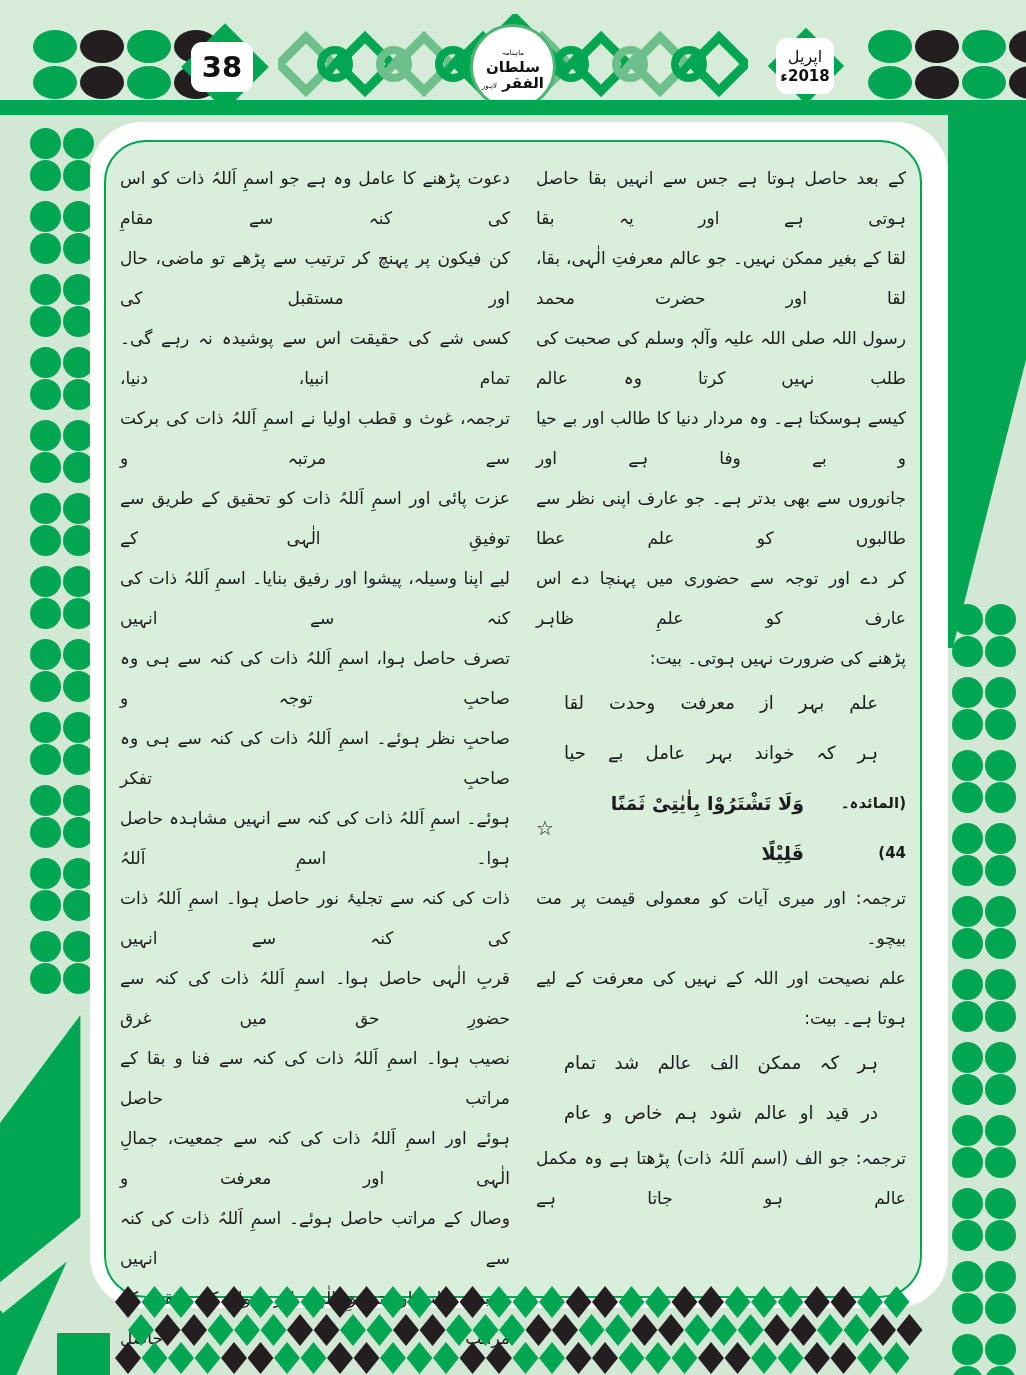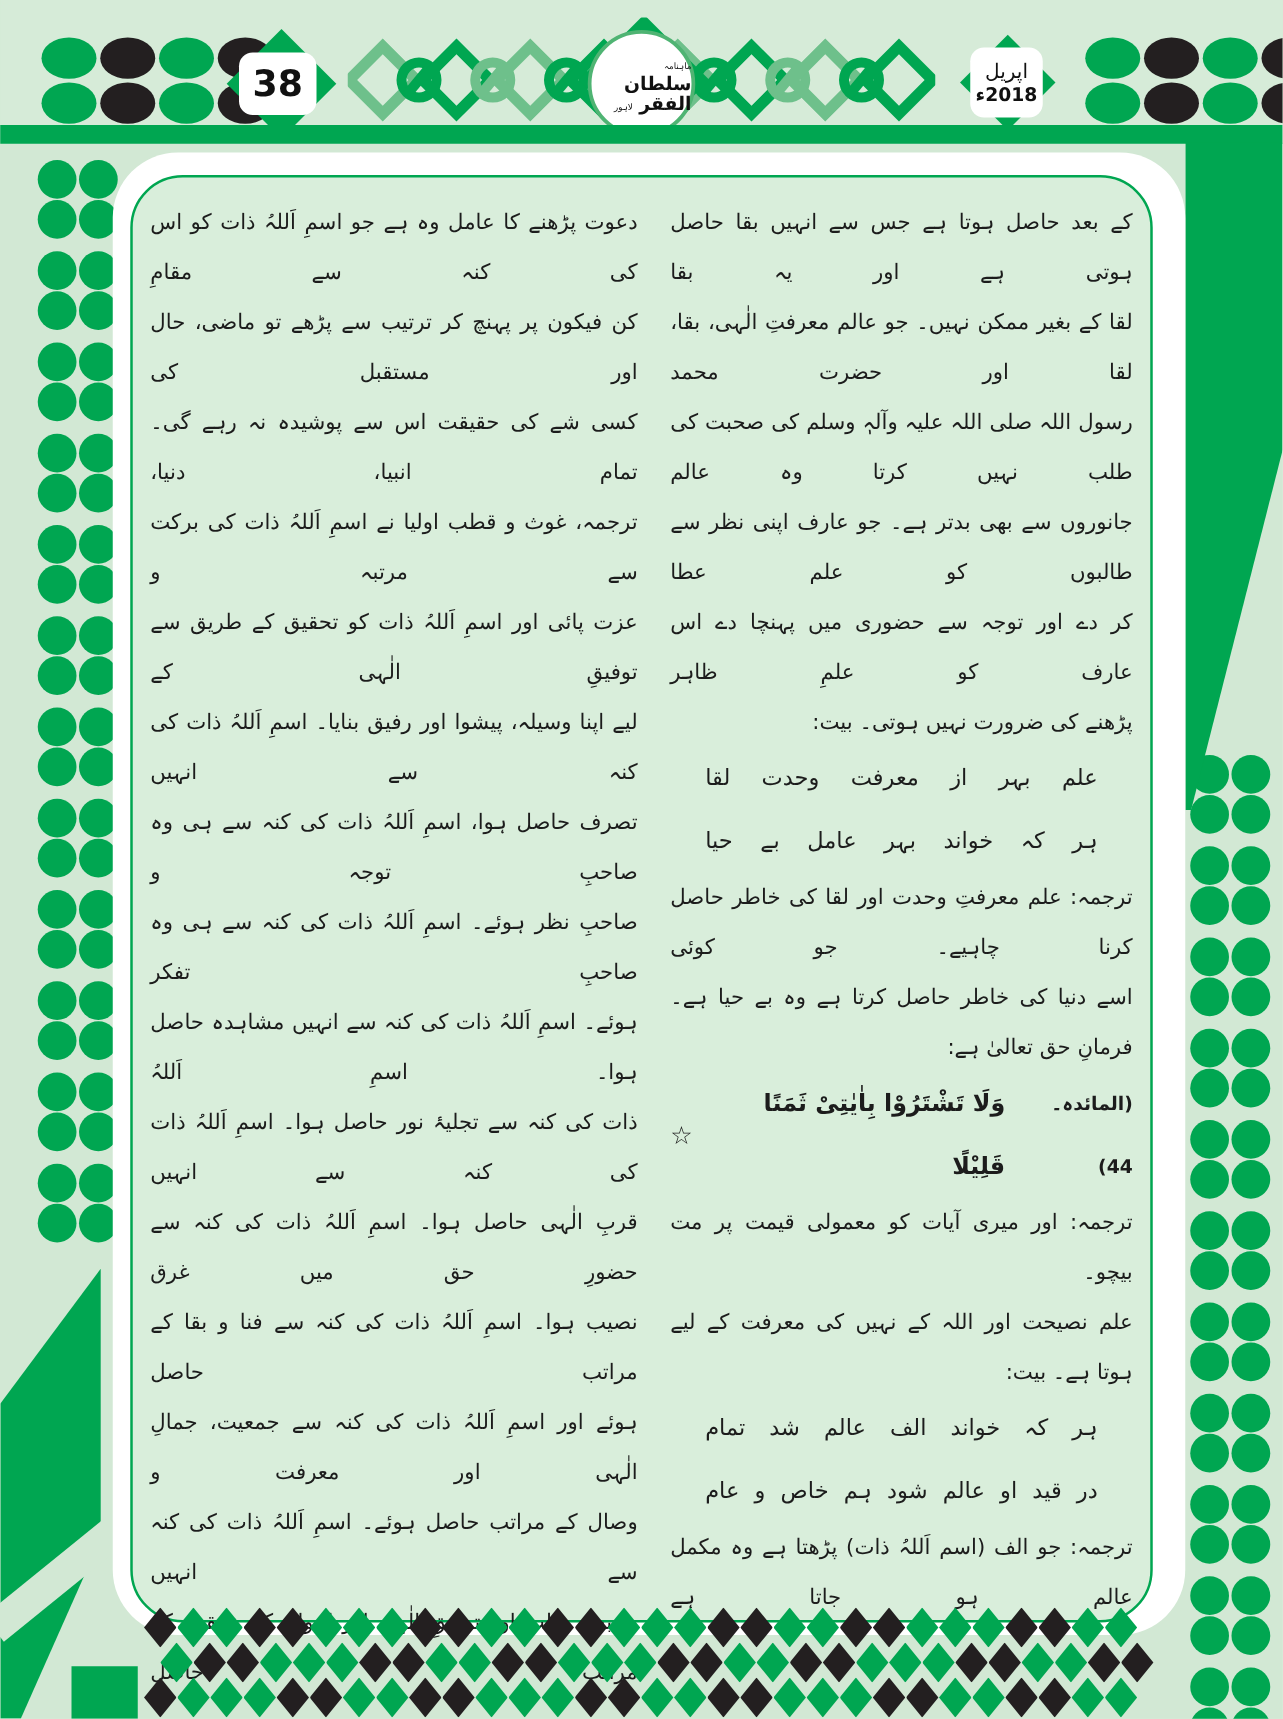--- a/index.html
+++ b/index.html
@@ -17,21 +17,21 @@
   .oval.b{background:#231f20;}
   .badge-diamond{position:absolute;background:#00a651;transform:rotate(45deg);}
   .badge-card{position:absolute;background:#fff;border-radius:11px;display:flex;flex-direction:column;align-items:center;justify-content:center;}
   #page-number{font-size:29px;font-weight:bold;color:#111;line-height:1;}
   #date-month{font-size:16px;line-height:1.2;color:#111;}
   #date-year{font-size:15px;font-weight:bold;line-height:1.2;color:#111;}
   #chain-svg{position:absolute;left:278px;top:14px;}
   #logo-circle{
     position:absolute;left:470px;top:24px;width:86px;height:86px;border-radius:50%;
     background:#fff;border:3px solid #4fb473;box-sizing:border-box;
-    display:flex;align-items:center;justify-content:center;text-align:right;
+    display:flex;align-items:center;justify-content:center;text-align:center;
   }
   #logo-text{font-size:15px;font-weight:bold;color:#111;line-height:1.1;}
   #logo-text .tiny{font-size:7px;font-weight:normal;}
   
   .dot{position:absolute;width:31px;height:31px;border-radius:50%;background:#00a651;}
   #right-wedge{
     position:absolute;left:948px;top:114px;width:78px;height:534px;background:#00a651;
     clip-path:polygon(0 0,100% 0,100% 46%,6% 100%,0 100%);
   }
   #left-tri{
@@ -257,46 +257,42 @@
 <div id="left-bottom-rect"></div>
 
 <div id="white-frame"></div>
 <div id="content-box">
   <div id="columns">
     <div class="col" id="col-right">
         <div class="block para">
           <div class="line">کے بعد حاصل ہوتا ہے جس سے انہیں بقا حاصل ہوتی ہے اور یہ بقا</div>
           <div class="line">لقا کے بغیر ممکن نہیں۔ جو عالم معرفتِ الٰہی، بقا، لقا اور حضرت محمد</div>
           <div class="line">رسول اللہ صلی اللہ علیہ وآلہٖ وسلم کی صحبت کی طلب نہیں کرتا وہ عالم</div>
+          <div class="line">کیسے ہوسکتا ہے۔ وہ مردار دنیا کا طالب اور بے حیا و بے وفا ہے اور</div>
           <div class="line">جانوروں سے بھی بدتر ہے۔ جو عارف اپنی نظر سے طالبوں کو علم عطا</div>
           <div class="line">کر دے اور توجہ سے حضوری میں پہنچا دے اس عارف کو علمِ ظاہر</div>
           <div class="line last">پڑھنے کی ضرورت نہیں ہوتی۔ بیت:</div>
         </div>
         <div class="block verse">
           <div class="verse-line">علم بہر از معرفت وحدت لقا</div>
           <div class="verse-line">ہر کہ خواند بہر عامل بے حیا</div>
-        </div>
-        <div class="block para">
-          <div class="line">ترجمہ: علم معرفتِ وحدت اور لقا کی خاطر حاصل کرنا چاہیے۔ جو کوئی</div>
-          <div class="line">اسے دنیا کی خاطر حاصل کرتا ہے وہ بے حیا ہے۔</div>
-          <div class="line last">فرمانِ حق تعالیٰ ہے:</div>
         </div>
         <div class="block quran">
           <div class="quran-row">
             <span class="star">☆</span>
             <span class="ayah" dir="rtl">وَلَا تَشْتَرُوْا بِاٰیٰتِیْ ثَمَنًا قَلِیْلًا</span>
             <span class="ref" dir="rtl">(المائدہ۔44)</span>
           </div>
         </div>
         <div class="block para">
           <div class="line">ترجمہ: اور میری آیات کو معمولی قیمت پر مت بیچو۔</div>
           <div class="line last">علم نصیحت اور اللہ کے نہیں کی معرفت کے لیے ہوتا ہے۔ بیت:</div>
         </div>
         <div class="block verse">
-          <div class="verse-line">ہر کہ خواند الف عالم شد تمام</div>
+          <div class="verse-line">ہر کہ ممکن الف عالم شد تمام</div>
           <div class="verse-line">در قید او عالم شود ہم خاص و عام</div>
         </div>
         <div class="block para">
           <div class="line">ترجمہ: جو الف (اسم اَللہُ ذات) پڑھتا ہے وہ مکمل عالم ہو جاتا ہے</div>
         </div>
       </div>
     <div class="col" id="col-left">
         <div class="block para">
           <div class="line">دعوت پڑھنے کا عامل وہ ہے جو اسمِ اَللہُ ذات کو اس کی کنہ سے مقامِ</div>
           <div class="line">کن فیکون پر پہنچ کر ترتیب سے پڑھے تو ماضی، حال اور مستقبل کی</div>

